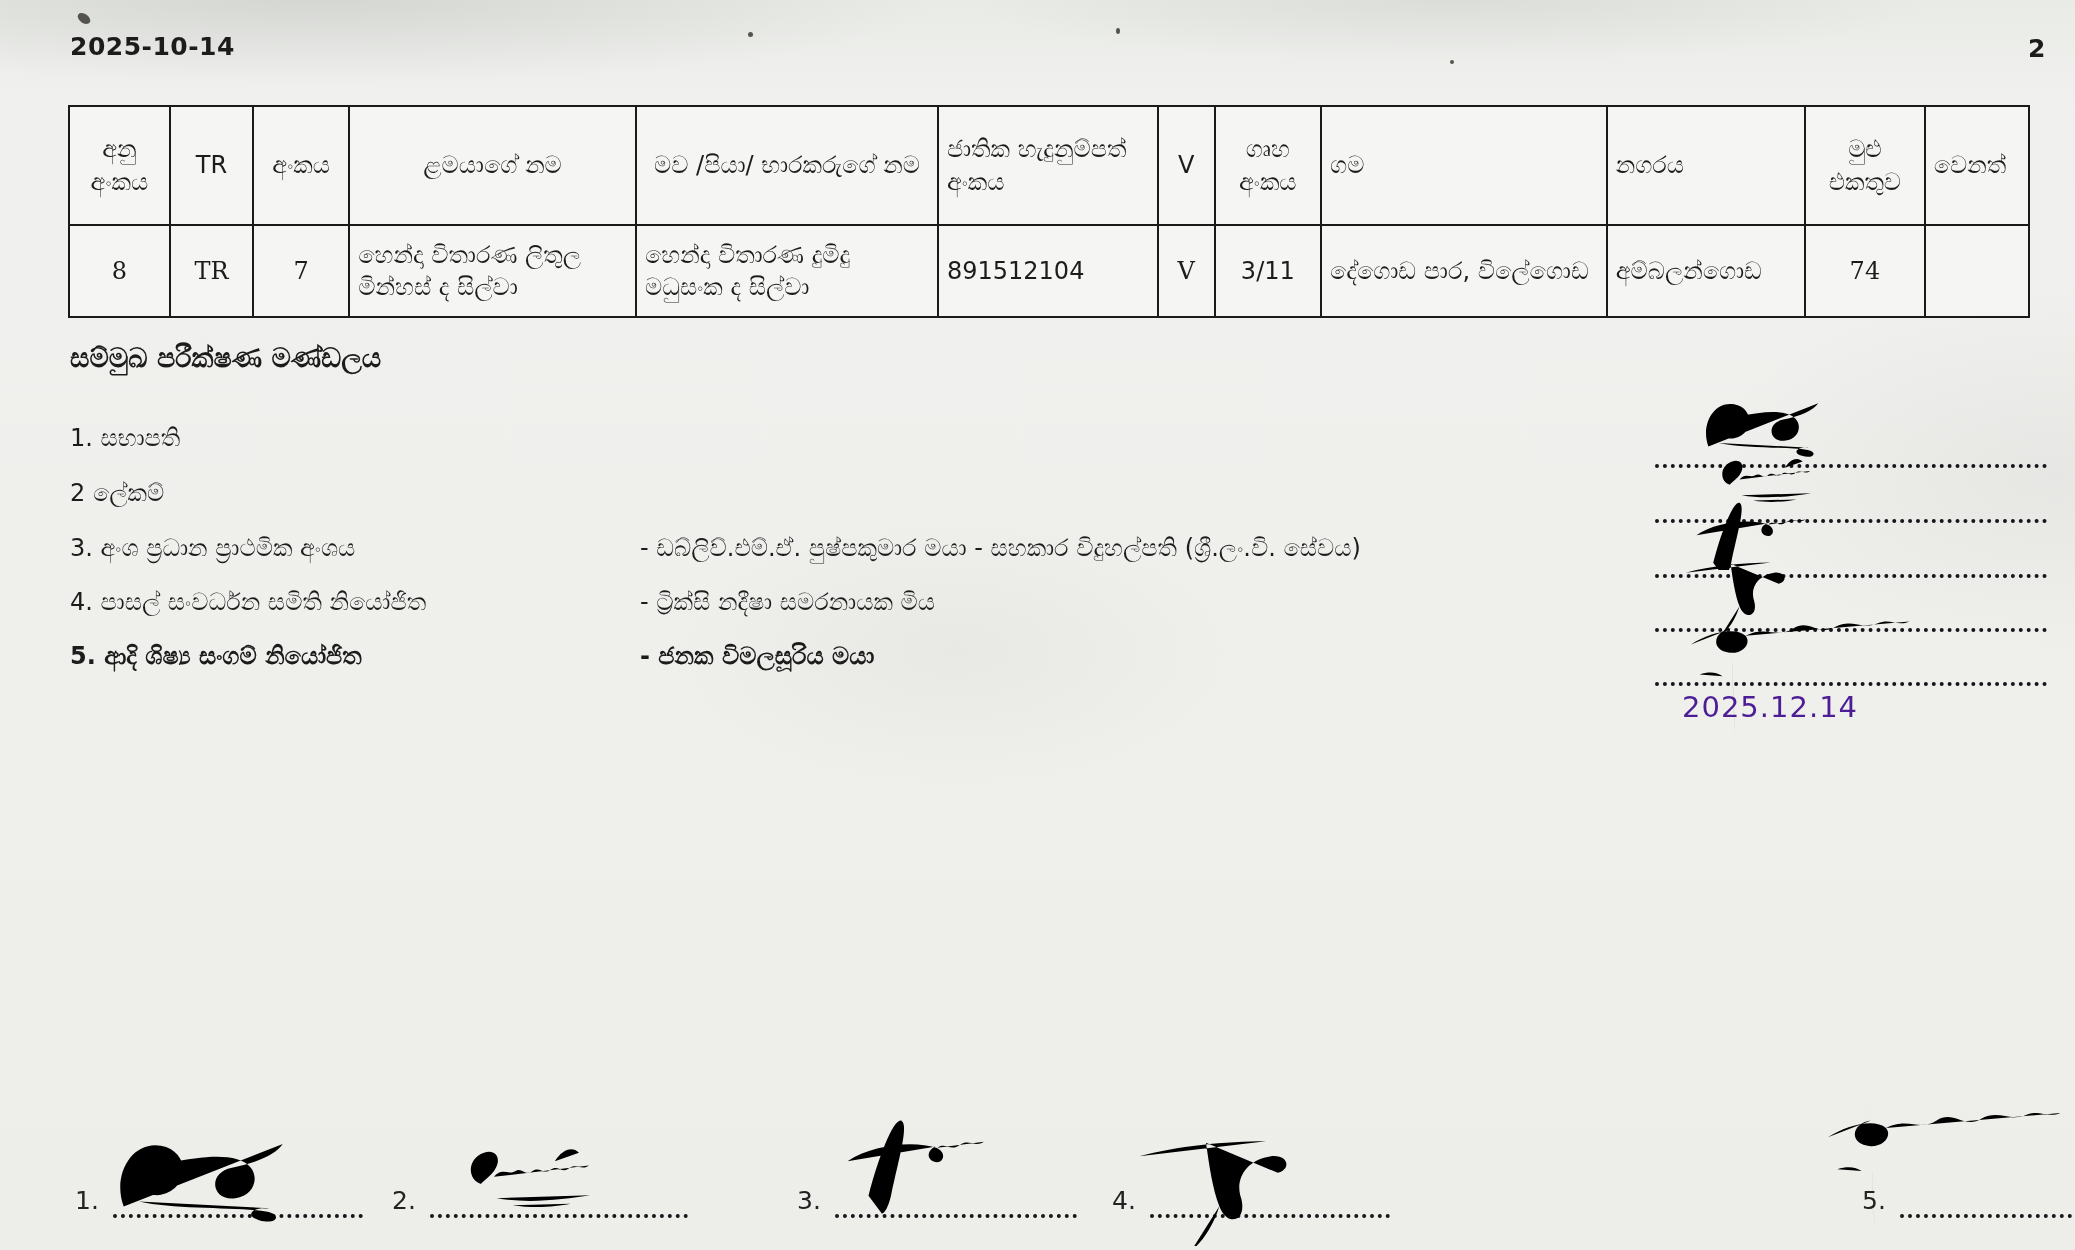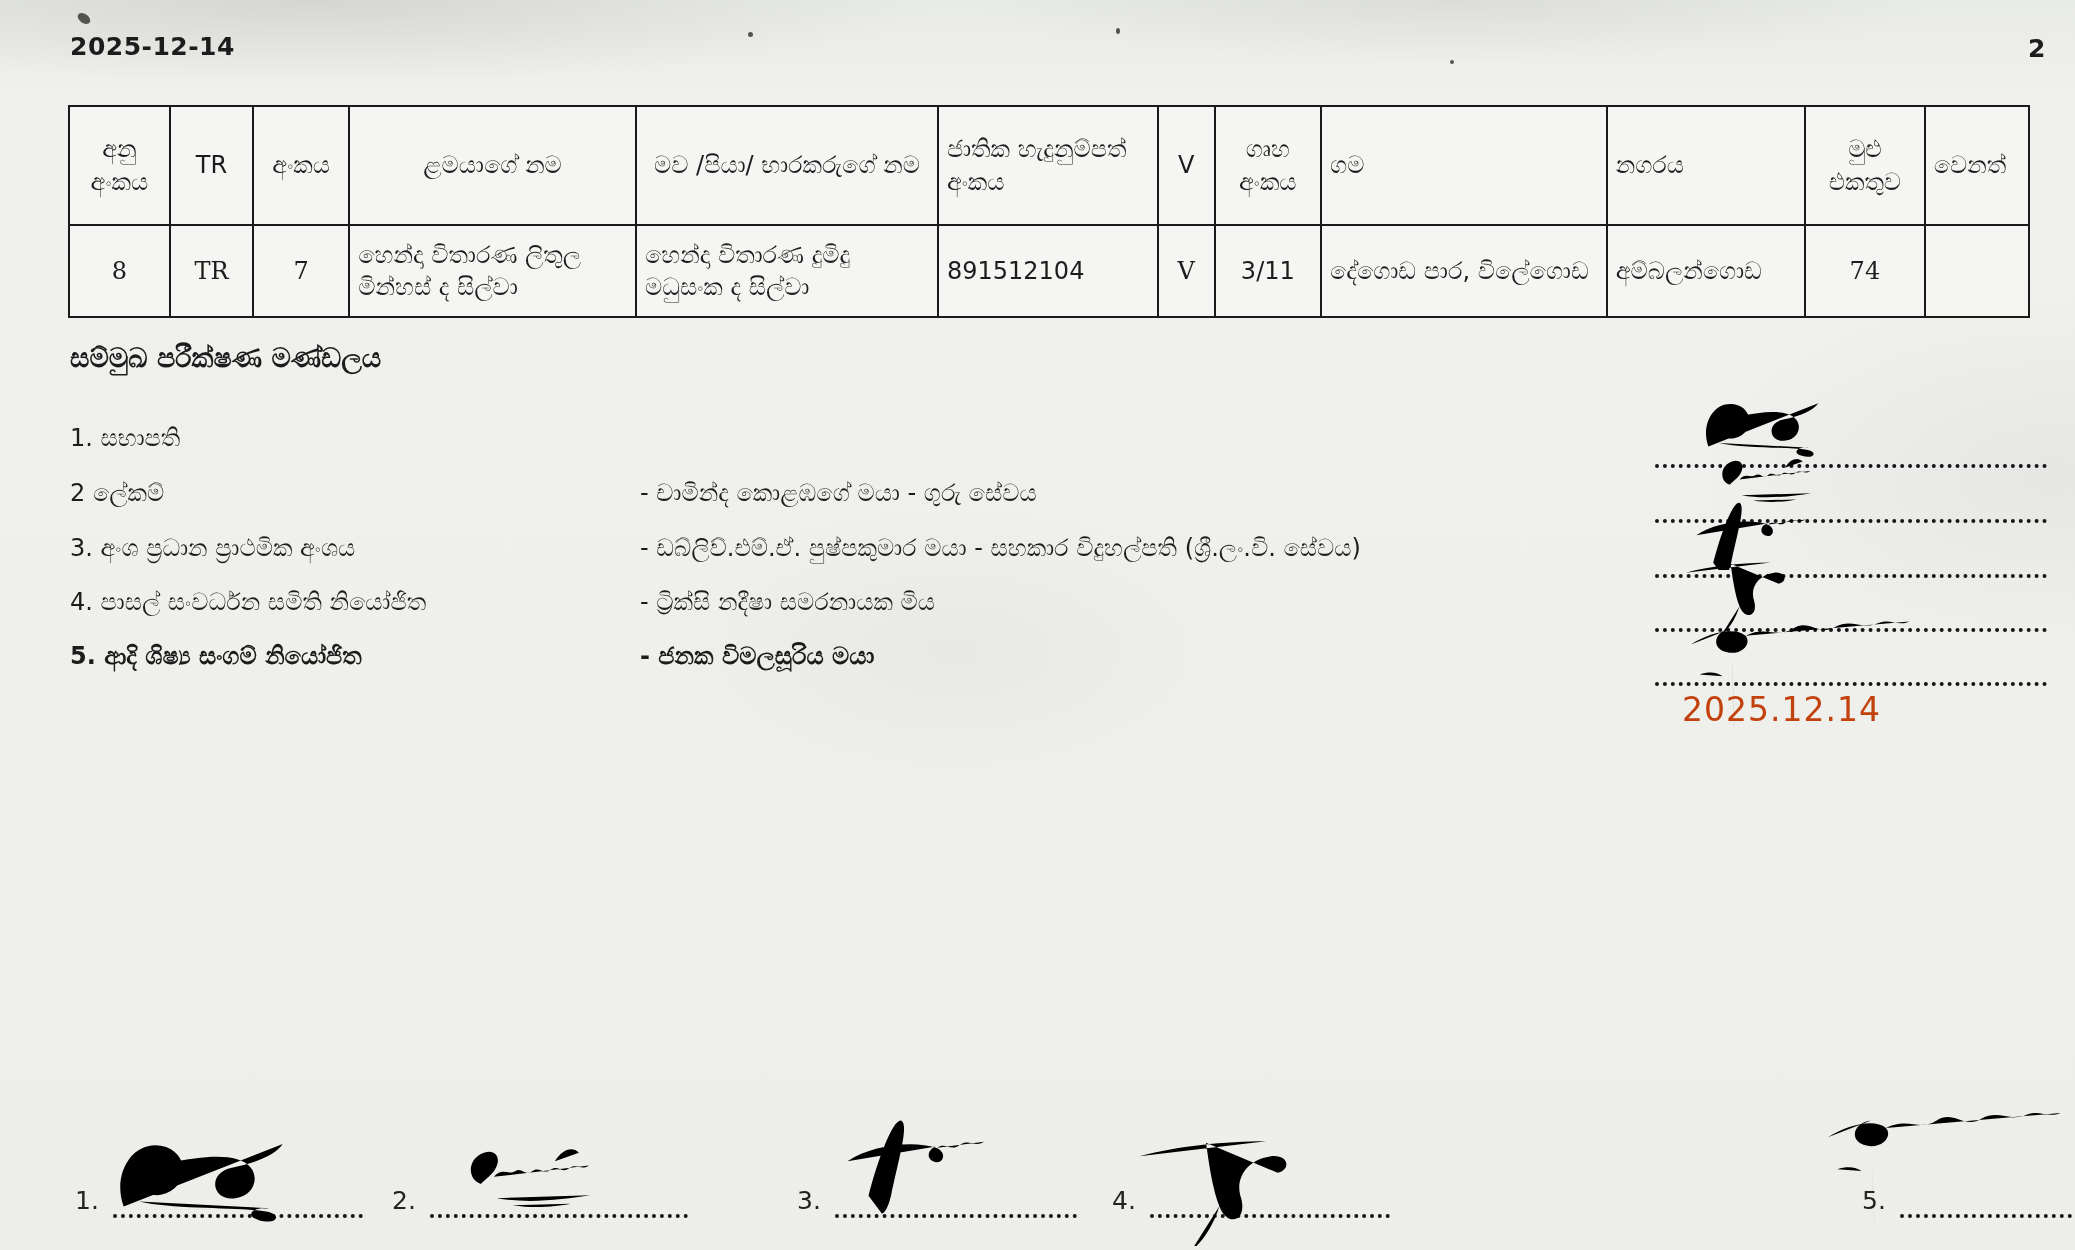--- a/index.html
+++ b/index.html
@@ -51,21 +51,21 @@
 
   
   .sec-heading{position:absolute;left:70px;top:342px;font-size:27px;font-weight:bold;}
   .member-row{position:absolute;left:70px;width:1990px;height:40px;font-size:24px;}
   .member-role{position:absolute;left:0;top:0;white-space:nowrap;}
   .member-detail{position:absolute;left:570px;top:0;white-space:nowrap;}
   .sig-line{
     position:absolute;left:1585px;width:392px;height:100%;
     border-bottom:4px dotted #15151a;
   }
-  .footer-date{position:absolute;left:1682px;top:690px;font-size:33px;letter-spacing:1px;color:#c2410c;}
+  .footer-date{position:absolute;left:1682px;top:690px;font-size:29px;letter-spacing:1px;color:#4c1d95;}
 
   
   .bottom-slot{position:absolute;top:1186px;height:34px;font-size:25px;color:#222;}
   .bottom-slot .no{position:absolute;left:0;top:0;}
   .bottom-slot .dots{position:absolute;left:38px;top:0;height:28px;border-bottom:4px dotted #15151a;}
 
   .sig{position:absolute;pointer-events:none;}
 </style>
 </head>
 <body>
@@ -90,21 +90,21 @@
     </symbol>
     <symbol id="sig4" viewBox="0 0 240 150">
       <path stroke-width="5.5" d="M16,44 C60,32 120,26 168,26 M168,26 L152,14 M96,28 C100,56 104,84 112,104 C122,130 146,122 138,94 C130,70 146,48 174,44 C196,42 198,60 182,64 M112,104 C104,130 90,148 78,158"></path>
     </symbol>
     <symbol id="sig5" viewBox="0 0 320 170">
       <path stroke-width="5.5" d="M20,48 L96,32 M42,22 L54,84 M72,14 L82,90 M34,64 C56,50 84,44 96,54 C104,64 90,78 72,72 C56,66 62,48 80,46 M78,18 C80,66 82,120 84,166 M96,54 C120,42 132,58 150,46 C168,34 180,56 198,44 C216,34 228,48 246,40 C260,34 268,44 282,38 M44,98 C56,94 64,96 70,100"></path>
     </symbol>
   </defs>
 </svg>
 
-<div class="hdr-date">2025-12-14</div>
+<div class="hdr-date">2025-10-14</div>
 <div class="hdr-page">2</div>
 
 <table class="roster">
   <tbody>
       <tr class="hrow">
     <td class="c w1">අනු අංකය</td>
     <td class="c w2">TR</td>
     <td class="c w3">අංකය</td>
     <td class="c w4">ළමයාගේ නම</td>
     <td class="c w5">මව /පියා/ භාරකරුගේ නම</td>
@@ -134,21 +134,20 @@
   </table>
 
 <div class="sec-heading">සම්මුඛ පරීක්ෂණ මණ්ඩලය</div>
 
 <div class="member-row" style="top:424px;">
   <span class="member-role">1. සභාපති</span>
   <span class="sig-line" style="border-bottom-width:4px;"></span>
 </div>
 <div class="member-row" style="top:479px;">
   <span class="member-role">2 ලේකම්</span>
-  <span class="member-detail">- චාමින්ද කොළඹගේ මයා - ගුරු සේවය</span>
   <span class="sig-line"></span>
 </div>
 <div class="member-row" style="top:534px;">
   <span class="member-role">3. අංශ ප්‍රධාන ප්‍රාථමික අංශය</span>
   <span class="member-detail">- ඩබ්ලිව්.එම්.ඒ. පුෂ්පකුමාර මයා - සහකාර විදුහල්පති (ශ්‍රී.ලං.වි. සේවය)</span>
   <span class="sig-line"></span>
 </div>
 <div class="member-row" style="top:588px;">
   <span class="member-role">4. පාසල් සංවර්ධන සමිති නියෝජිත</span>
   <span class="member-detail">- ට්‍රික්සි නදීෂා සමරනායක මිය</span>

